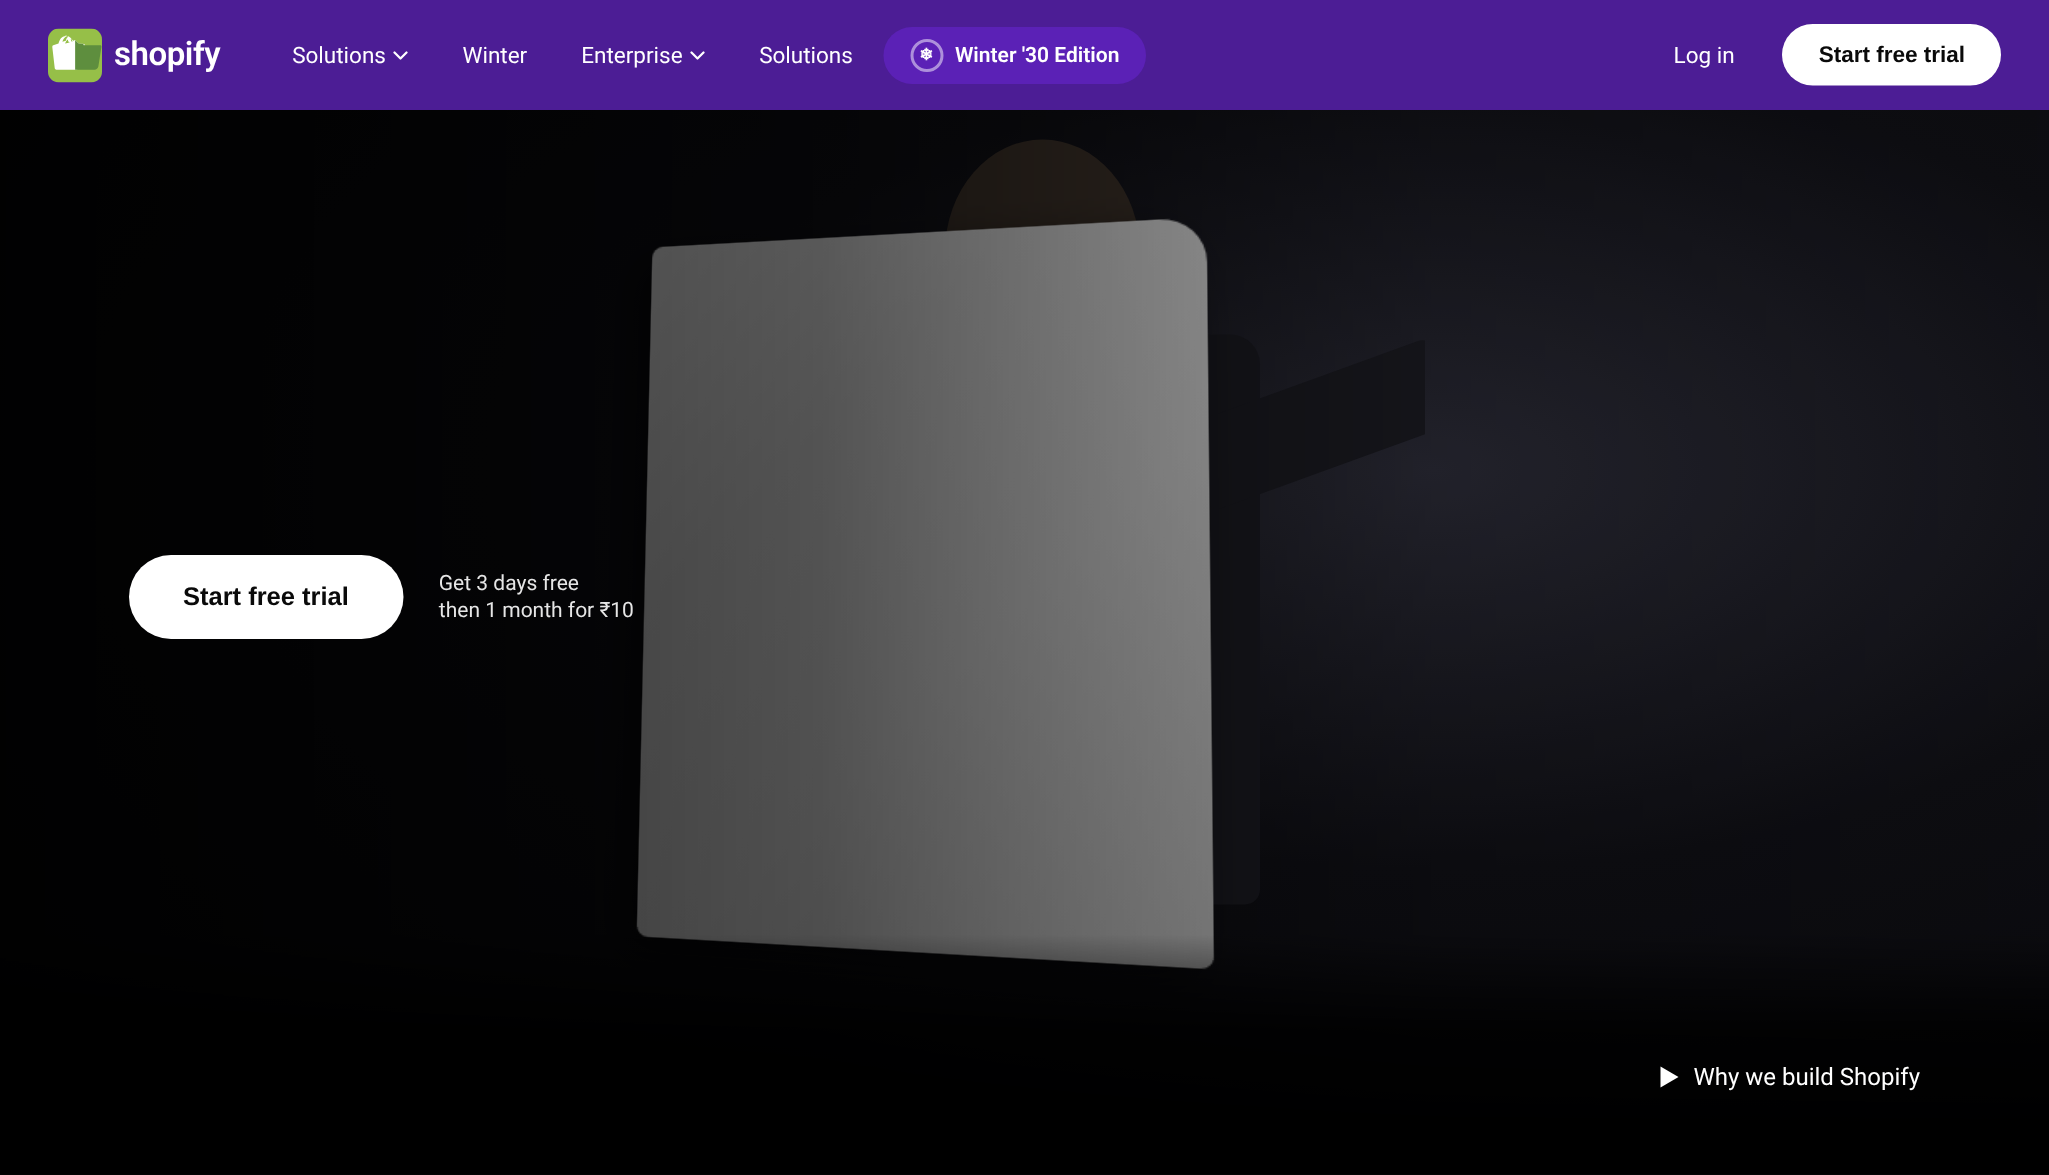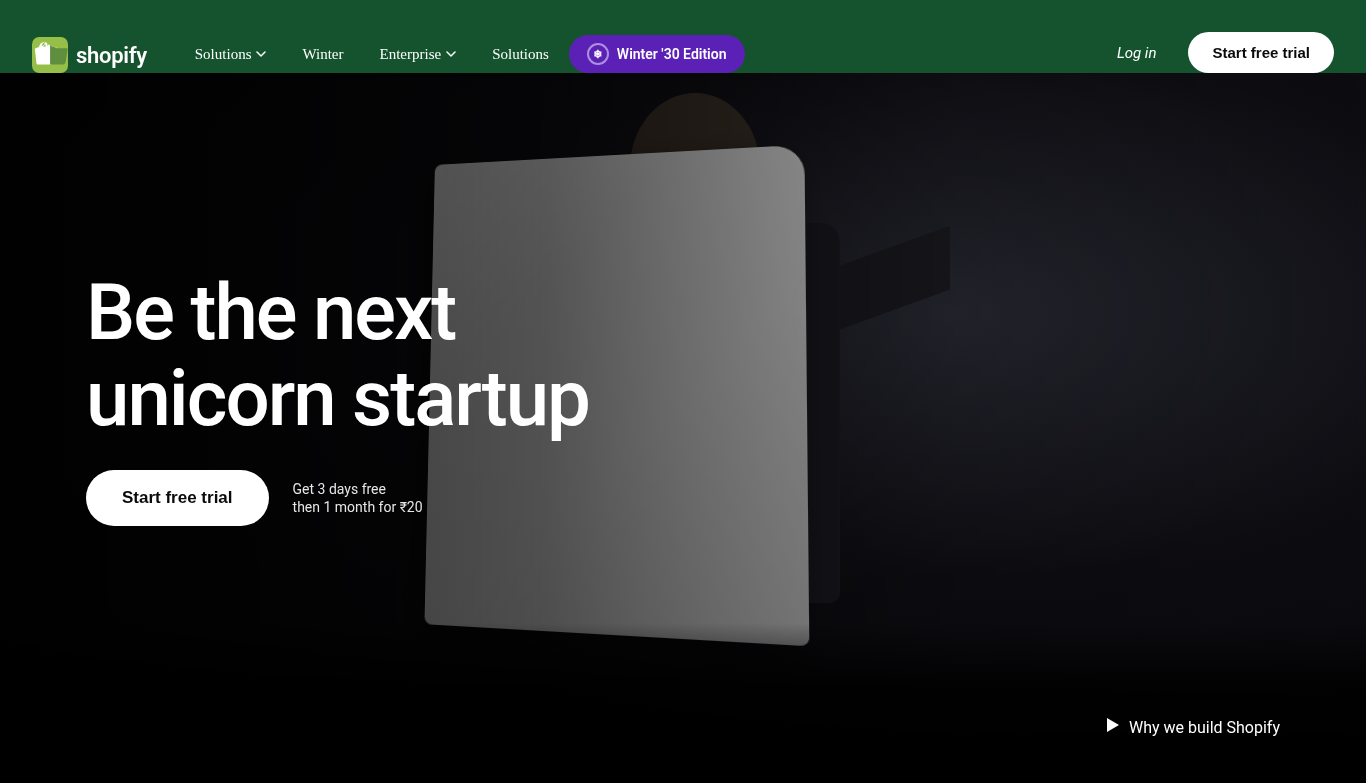--- a/index.html
+++ b/index.html
@@ -16,23 +16,23 @@
       background: #0a0a0a;
     }
 
     
     .navbar {
       position: fixed;
       top: 0;
       left: 0;
       right: 0;
       height: 73px;
-      background: #14532d;
-      display: flex;
-      align-items: flex-end;
+      background: #4c1d95;
+      display: flex;
+      align-items: center;
       padding: 0 32px;
       z-index: 100;
       gap: 0;
     }
 
     .logo-area {
       display: flex;
       align-items: center;
       gap: 8px;
       margin-right: 32px;
@@ -63,21 +63,20 @@
       font-size: 15px;
       padding: 8px 16px;
       cursor: pointer;
       display: flex;
       align-items: center;
       gap: 5px;
       text-decoration: none;
       border-radius: 6px;
       transition: background 0.2s;
       white-space: nowrap;
-      font-family: Liberation Serif, serif;
     }
 
     .chevron-icon {
       width: 10px;
       height: 6px;
       display: inline-block;
     }
 
     .winter-badge {
       background: #5b21b6;
@@ -111,21 +110,20 @@
       margin-left: auto;
     }
 
     .login-btn {
       color: #ffffff;
       font-size: 15px;
       cursor: pointer;
       padding: 8px 16px;
       border-radius: 6px;
       text-decoration: none;
-      font-style: italic;
     }
 
     .trial-btn-nav {
       background: #ffffff;
       color: #0a0a0a;
       border: none;
       border-radius: 30px;
       padding: 12px 24px;
       font-size: 15px;
       font-weight: 600;
@@ -307,24 +305,24 @@
     }
 
     .trial-info-line {
       color: #ffffff;
       font-size: 14px;
       opacity: 0.9;
     }
 
     .why-link {
       position: absolute;
-      bottom: 46px;
+      bottom: 56px;
       right: 86px;
       display: flex;
-      align-items: flex-start;
+      align-items: center;
       gap: 10px;
       color: #ffffff;
       font-size: 16px;
       cursor: pointer;
       z-index: 4;
     }
 
     .play-triangle {
       width: 0;
       height: 0;
@@ -386,30 +384,26 @@
       </div>
     </div>
 
     <div class="nav-right">
       <a class="login-btn">Log in</a>
       <button class="trial-btn-nav">Start free trial</button>
     </div>
   </nav>
 
   <div class="hero-content">
-    <h1 class="hero-headline">
-      <span>Be the next</span><br>
-      <span>unicorn startup</span>
-    </h1>
 
     <div class="hero-cta-row">
       <button class="trial-btn-hero">Start free trial</button>
       <div class="trial-info">
         <span class="trial-info-line">Get 3 days free</span>
-        <span class="trial-info-line">then 1 month for ₹20</span>
+        <span class="trial-info-line">then 1 month for ₹10</span>
       </div>
     </div>
   </div>
 
   <div class="why-link">
     <div class="play-triangle"></div>
     <span>Why we build Shopify</span>
   </div>
 </div>
 

